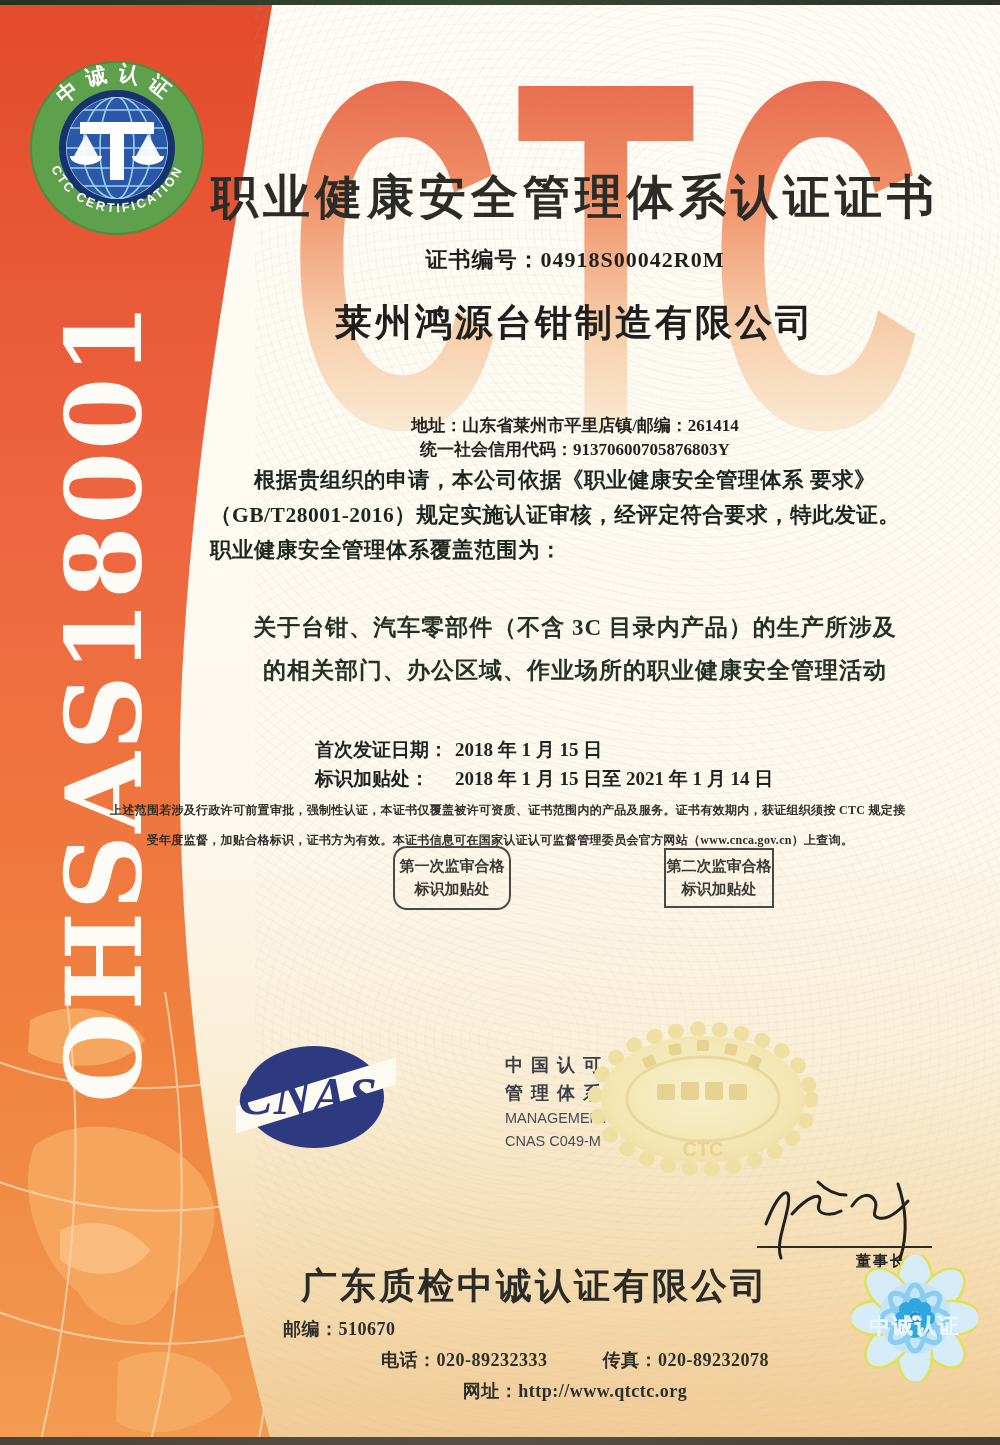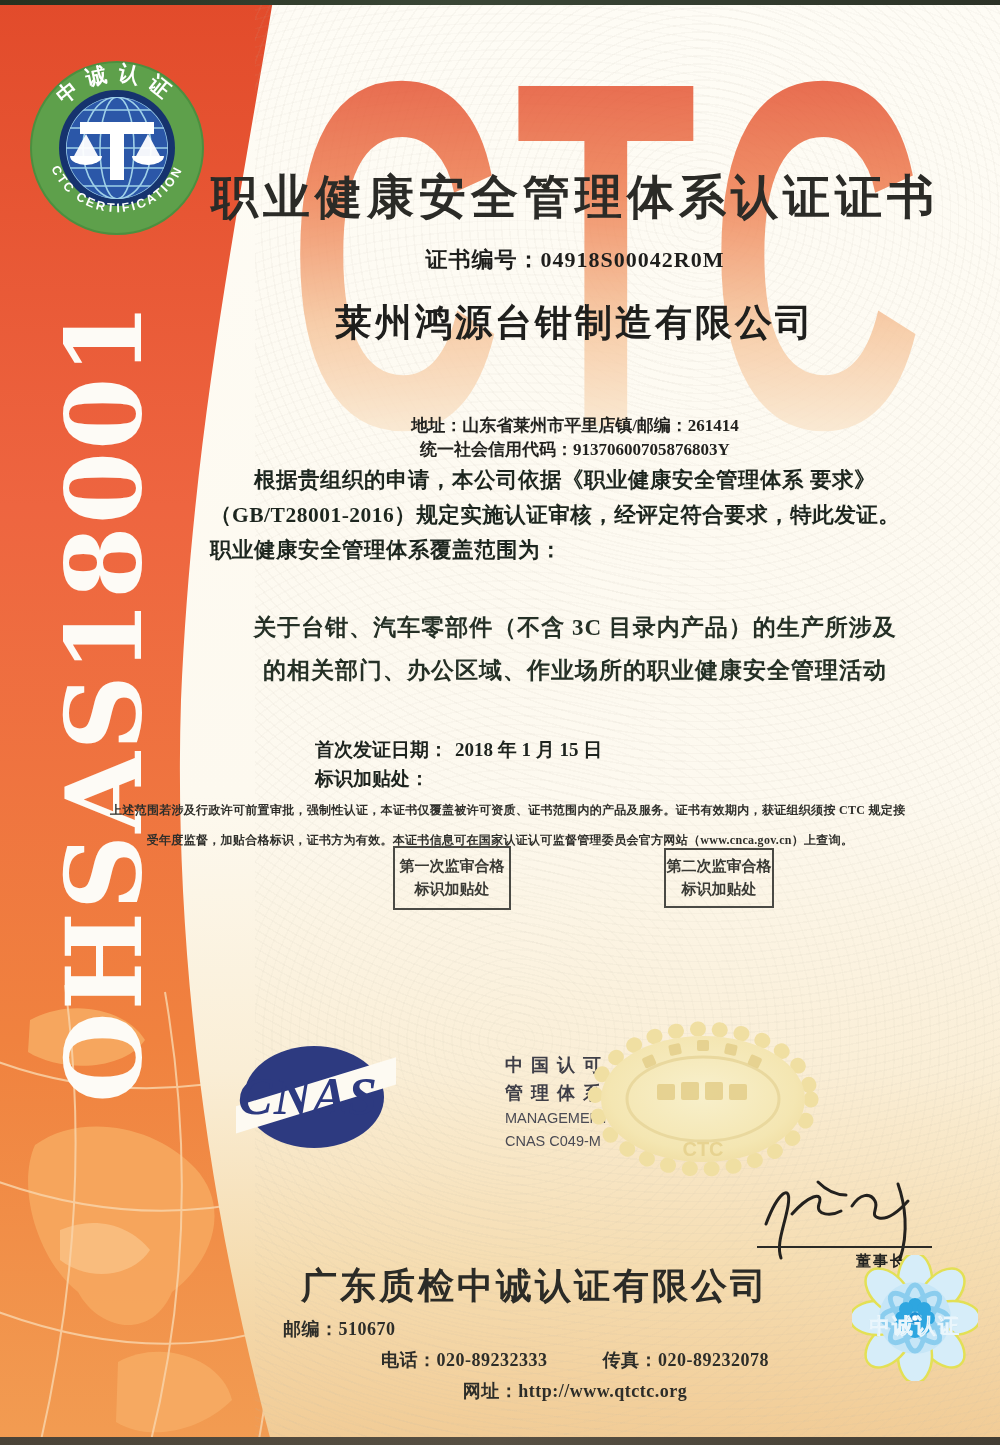--- a/index.html
+++ b/index.html
@@ -59,21 +59,21 @@
   .date-row{left:315px;width:620px;z-index:4;display:flex;font-size:19px;
     font-weight:700;color:#1d231e;}
   .date-row .lbl{width:140px;}
   #date1{top:737px;} #date2{top:766px;}
   .fine{z-index:4;text-align:center;font-size:12px;color:#2e2e2a;white-space:nowrap;
     font-weight:600;letter-spacing:.3px;}
   #fine1{left:110px;top:802px;width:780px;}
   #fine2{left:110px;top:832px;width:780px;}
   .stick-box{z-index:4;border:2px solid #4a4a45;text-align:center;font-size:15px;
     color:#3a3a35;font-weight:600;display:flex;flex-direction:column;justify-content:center;line-height:1.55;}
-  #box1{left:393px;top:846px;width:114px;height:60px;}
+  #box1{left:393px;top:846px;width:114px;height:60px;border-radius:14px;}
   #box2{left:664px;top:848px;width:106px;height:56px;}
   
   #cnas-logo{left:236px;top:1042px;z-index:4;}
   .cnas-txt{left:505px;width:260px;z-index:4;color:#3e3e47;}
   #cnas1{top:1053px;font-size:18px;letter-spacing:8px;font-weight:600;}
   #cnas2{top:1081px;font-size:18px;letter-spacing:8px;font-weight:600;}
   #cnas3{top:1110px;font-size:14.5px;font-family:"Liberation Sans",sans-serif;color:#4b4b54;}
   #cnas4{top:1133px;font-size:14.5px;font-family:"Liberation Sans",sans-serif;color:#4b4b54;}
   
   #seal{left:585px;top:1016px;z-index:4;}
@@ -190,20 +190,21 @@
 
 <div id="scope1" class="abs scope-line">关于台钳、汽车零部件（不含 3C 目录内产品）的生产所涉及</div>
 <div id="scope2" class="abs scope-line">的相关部门、办公区域、作业场所的职业健康安全管理活动</div>
 
 <div id="date1" class="abs date-row">
   <span class="lbl">首次发证日期：</span>
   <span>2018 年 1 月 15 日</span>
 </div>
 <div id="date2" class="abs date-row">
   <span class="lbl">标识加贴处：</span>
+  <span>2018 年 1 月 15 日至 2021 年 1 月 14 日</span>
 </div>
 
 <div id="fine1" class="abs fine">上述范围若涉及行政许可前置审批，强制性认证，本证书仅覆盖被许可资质、证书范围内的产品及服务。证书有效期内，获证组织须按 CTC 规定接</div>
 <div id="fine2" class="abs fine">受年度监督，加贴合格标识，证书方为有效。本证书信息可在国家认证认可监督管理委员会官方网站（www.cnca.gov.cn）上查询。</div>
 
 <div id="box1" class="abs stick-box">
   <span>第一次监审合格</span>
   <span>标识加贴处</span>
 </div>
 <div id="box2" class="abs stick-box">

